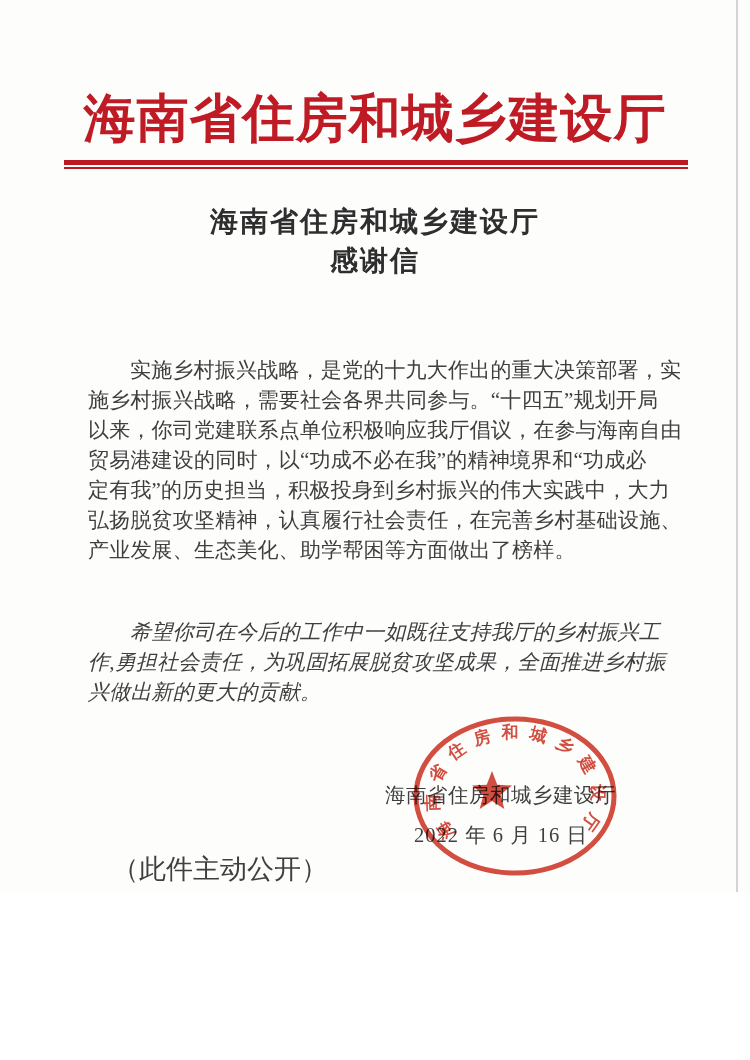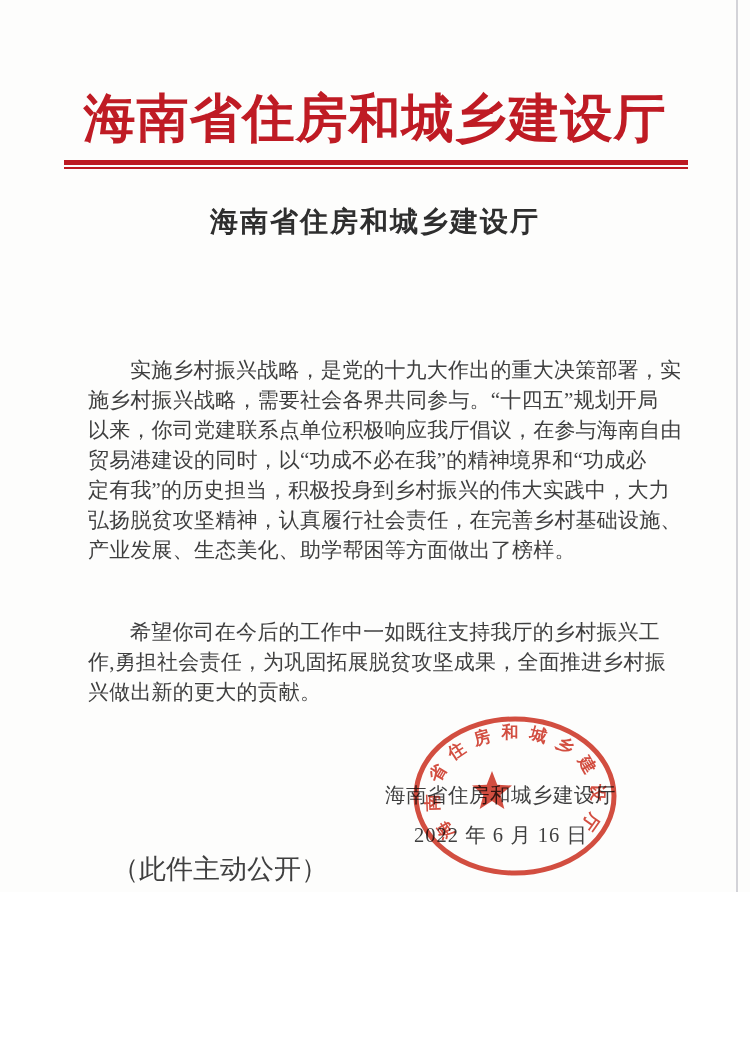--- a/index.html
+++ b/index.html
@@ -48,21 +48,21 @@
   }
   .para{
     position:absolute;left:88px;width:600px;
     font-size:21px;line-height:30px;
     color:var(--body-text);
     white-space:pre-line;
     text-indent:42px;
     letter-spacing:0.2px;
   }
   .para1{top:355px;}
-  .para2{top:617px;}
+  .para2{top:617px;font-style:italic;}
   .sig-org{
     position:absolute;top:781px;left:385px;
     font-size:20.5px;letter-spacing:0.5px;
     color:var(--body-text);
   }
   .sig-date{
     position:absolute;top:821px;left:414px;
     font-size:20.5px;letter-spacing:1px;
     color:var(--body-text);
   }
@@ -90,20 +90,21 @@
 <div class="page">
 
   <div class="page-edge"></div>
 
   <div class="masthead">海南省住房和城乡建设厅</div>
 
   <div class="rule-top"></div>
 
   <div class="doc-title">
     <div>海南省住房和城乡建设厅</div>
+    <div>感谢信</div>
   </div>
 
 
   <div class="para para1">实施乡村振兴战略，是党的十九大作出的重大决策部署，实
 施乡村振兴战略，需要社会各界共同参与。“十四五”规划开局
 以来，你司党建联系点单位积极响应我厅倡议，在参与海南自由
 贸易港建设的同时，以“功成不必在我”的精神境界和“功成必
 定有我”的历史担当，积极投身到乡村振兴的伟大实践中，大力
 弘扬脱贫攻坚精神，认真履行社会责任，在完善乡村基础设施、
 产业发展、生态美化、助学帮困等方面做出了榜样。</div>

